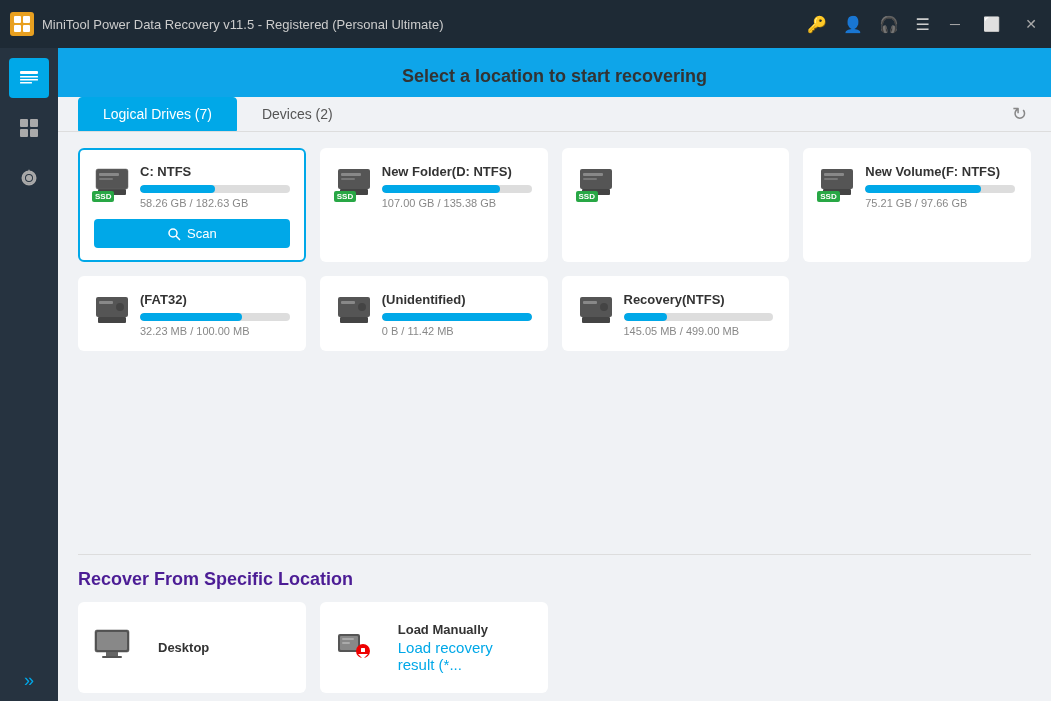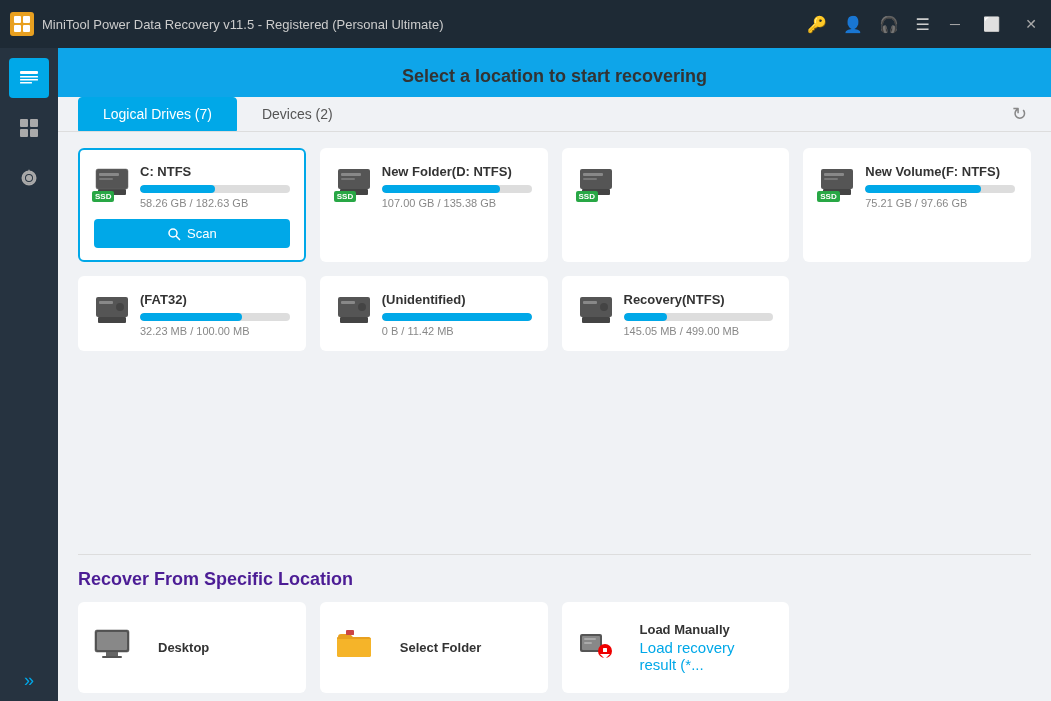--- a/index.html
+++ b/index.html
@@ -528,33 +528,20 @@
               <rect x="12" y="23" width="12" height="4" fill="#666"></rect>
               <rect x="8" y="27" width="20" height="2" rx="1" fill="#555"></rect>
             </svg>
           </div>
           <div class="specific-card-info">
             <div class="specific-card-name">Desktop</div>
           </div>
         </div>
 
 
-        <div class="specific-card">
-          <div class="specific-card-icon">
-            <svg width="36" height="30" viewBox="0 0 36 30">
-              <path d="M2 8 C2 6 3 5 5 5 L14 5 L17 8 L33 8 C34 8 35 9 35 10 L35 26 C35 27 34 28 33 28 L3 28 C2 28 1 27 1 26 L1 9 C1 8.5 1.5 8 2 8 Z" fill="#e8a020"></path>
-              <path d="M2 10 L35 10 L35 26 C35 27 34 28 33 28 L3 28 C2 28 1 27 1 26 L1 10 Z" fill="#f5b429"></path>
-              <rect x="10" y="3" width="8" height="3" rx="1" fill="#c44" opacity="0.8"></rect>
-              <rect x="10" y="1" width="8" height="5" rx="1" fill="#c44"></rect>
-            </svg>
-          </div>
-          <div class="specific-card-info">
-            <div class="specific-card-name">Select Folder</div>
-          </div>
-        </div>
 
         <div class="specific-card">
           <div class="specific-card-icon">
             <svg width="34" height="30" viewBox="0 0 34 30">
               <rect x="2" y="5" width="22" height="18" rx="2" fill="#555"></rect>
               <rect x="4" y="7" width="18" height="14" rx="1" fill="#888"></rect>
               <rect x="6" y="9" width="12" height="2" rx="1" fill="#aaa"></rect>
               <rect x="6" y="13" width="8" height="2" rx="1" fill="#aaa"></rect>
               <circle cx="27" cy="22" r="7" fill="#e00"></circle>
               <rect x="25" y="19" width="4" height="4" rx="0.5" fill="white"></rect>

